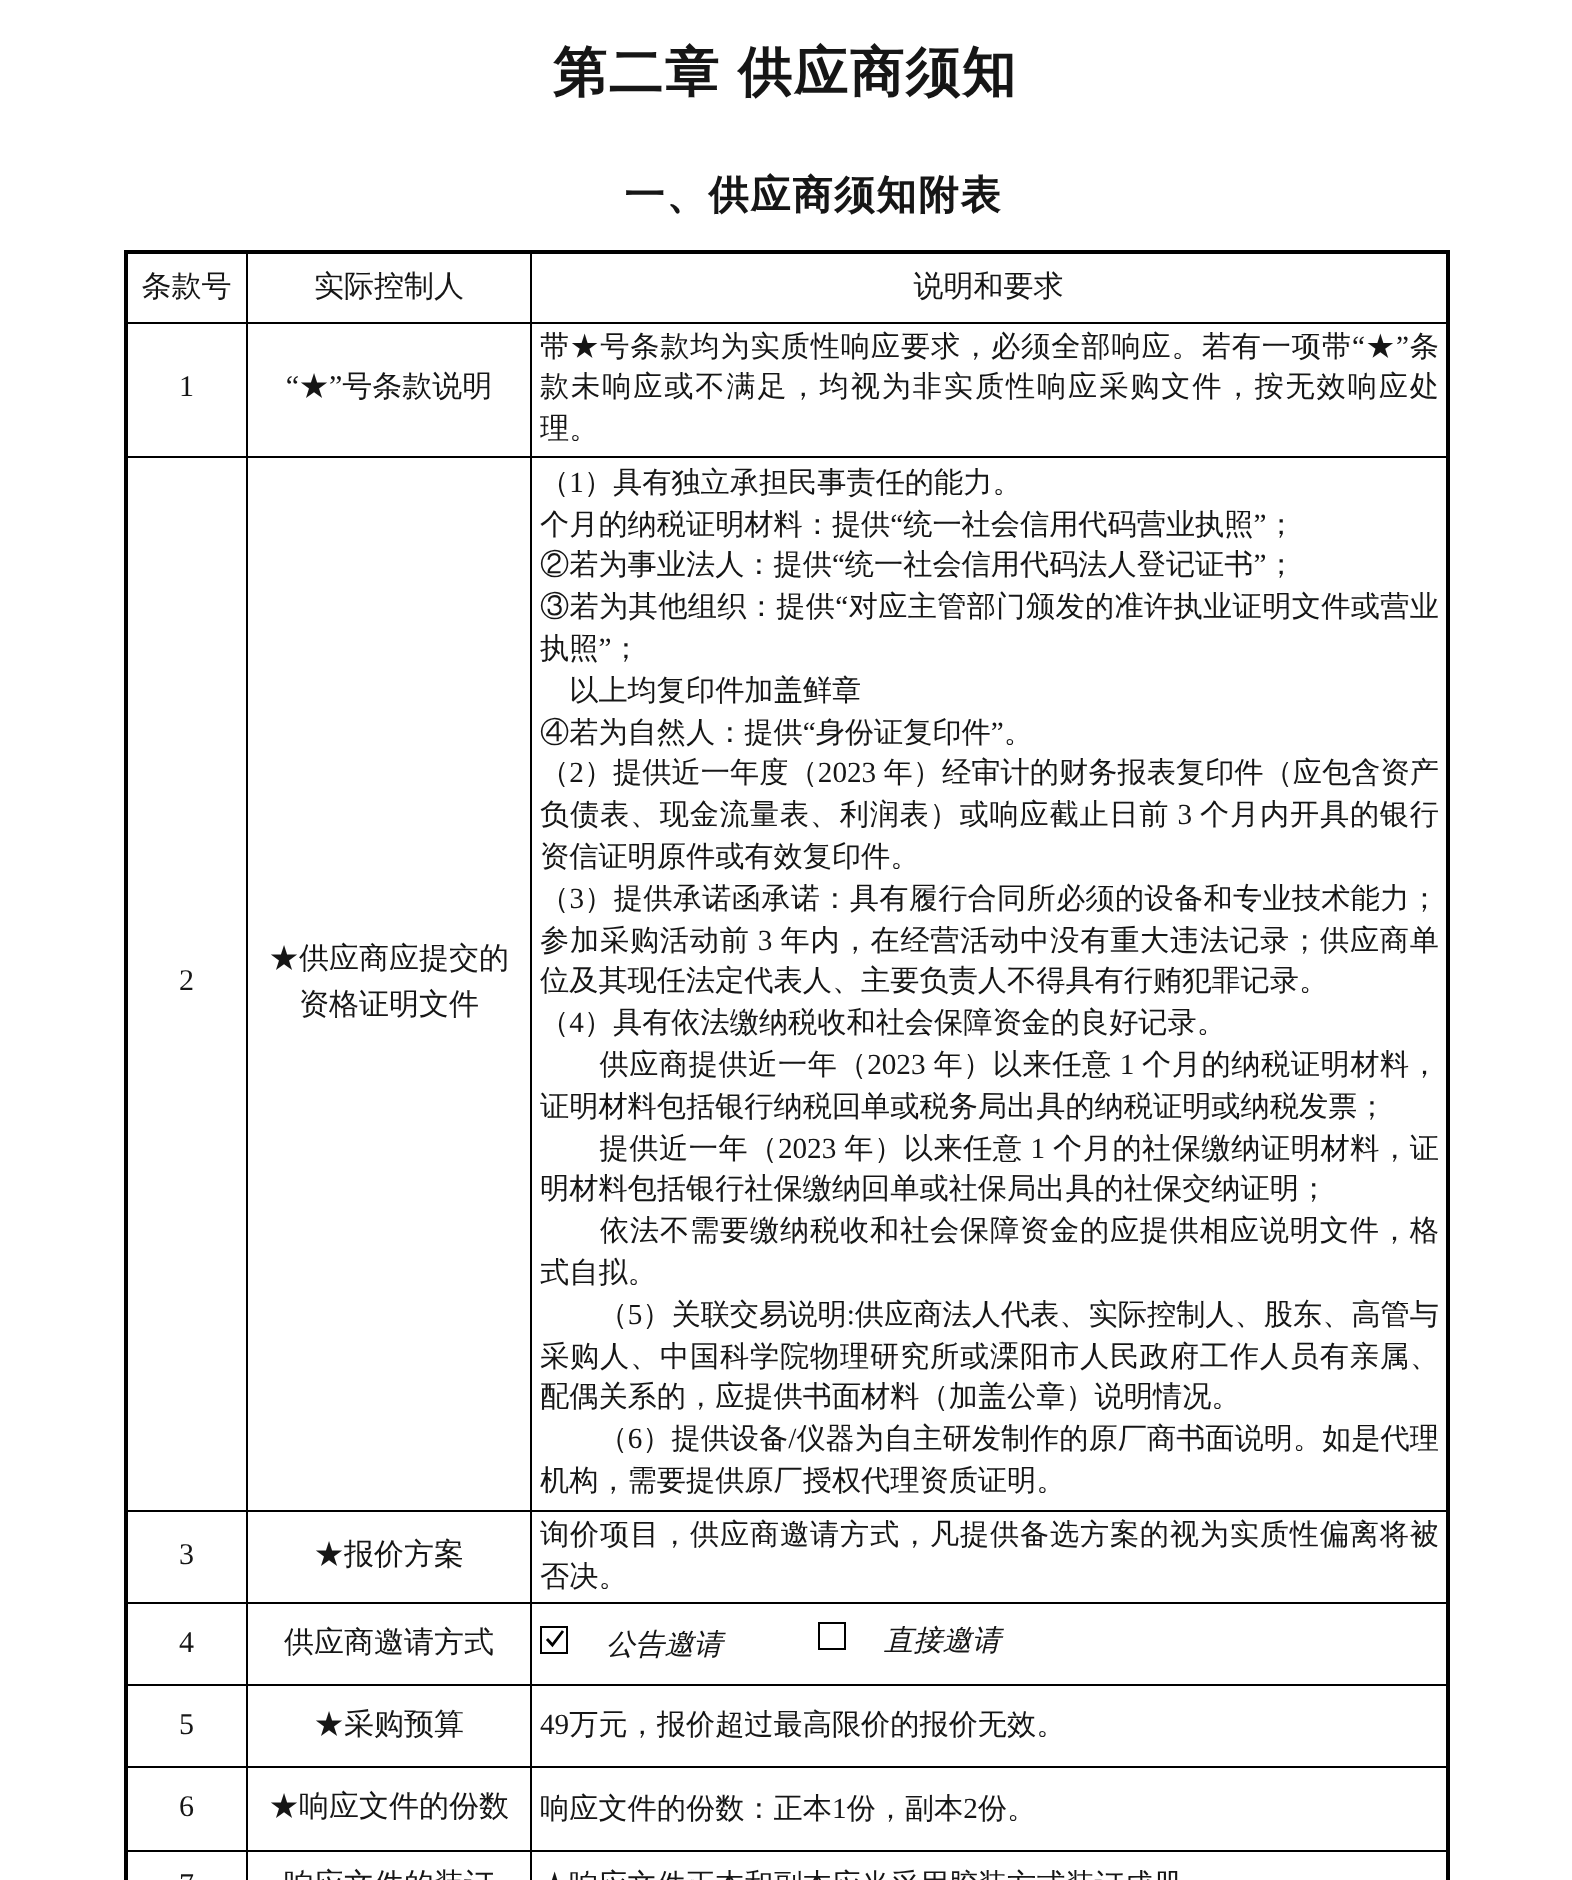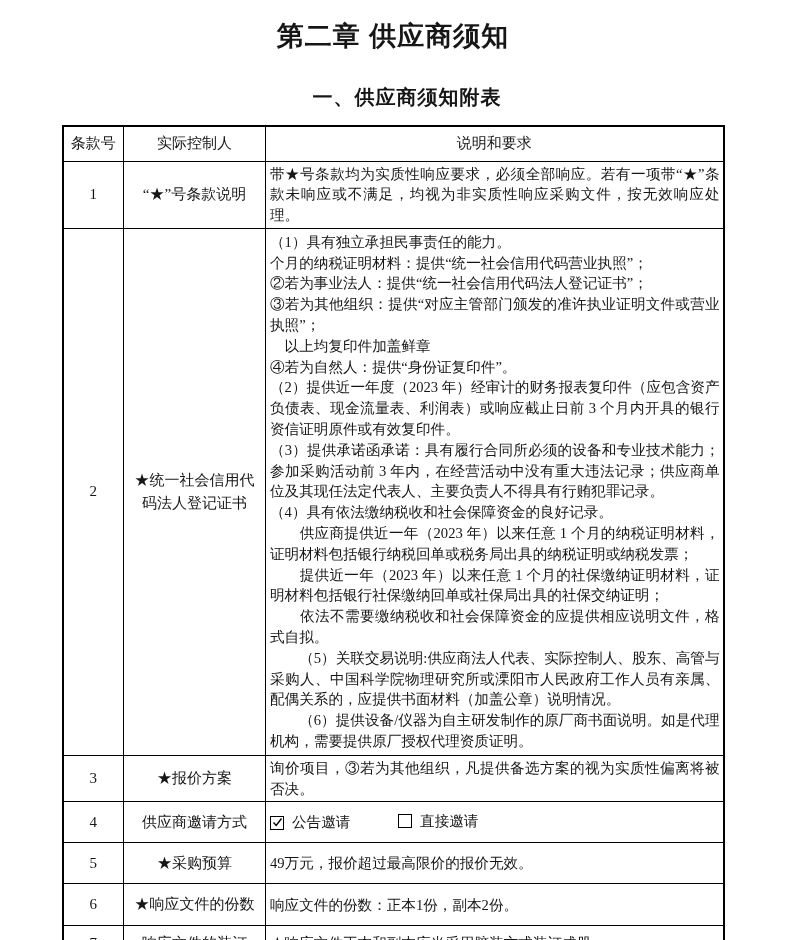--- a/index.html
+++ b/index.html
@@ -79,24 +79,24 @@
   tr.row-3 td { height: 37px; }
   tr.row-4 td { height: 41px; }
   tr.row-5 td { height: 41px; }
   tr.row-6 td { height: 42px; }
   tr.row-7 td { height: 35px; }
   tr.row-2 td.c-desc { padding-top: 3px; padding-bottom: 3px; }
 
   
   .opt {
     display: inline-flex;
-    align-items: center;
-    gap: 8px;
+    gap: 19px;
     margin-right: 44px;
     white-space: nowrap;
+    font-style: italic;
   }
   .opt:last-child { margin-right: 2px; }
   .cbx {
     width: 14px;
     height: 14px;
     border: 1.5px solid #000;
     box-sizing: border-box;
     display: inline-flex;
     align-items: center;
     justify-content: center;
@@ -128,21 +128,21 @@
     <tbody>
       <tr class="row-1">
         <td class="c-no">1</td>
         <td class="c-name">“★”号条款说明</td>
         <td class="c-desc">
             <p>带★号条款均为实质性响应要求，必须全部响应。若有一项带“★”条款未响应或不满足，均视为非实质性响应采购文件，按无效响应处理。</p>
           </td>
       </tr>
       <tr class="row-2">
         <td class="c-no">2</td>
-        <td class="c-name">★统一社会信用代码法人登记证书</td>
+        <td class="c-name">★供应商应提交的资格证明文件</td>
         <td class="c-desc">
             <p>（1）具有独立承担民事责任的能力。</p>
             <p>个月的纳税证明材料：提供“统一社会信用代码营业执照”；</p>
             <p>②若为事业法人：提供“统一社会信用代码法人登记证书”；</p>
             <p>③若为其他组织：提供“对应主管部门颁发的准许执业证明文件或营业执照”；</p>
             <p>　以上均复印件加盖鲜章</p>
             <p>④若为自然人：提供“身份证复印件”。</p>
             <p>（2）提供近一年度（2023 年）经审计的财务报表复印件（应包含资产负债表、现金流量表、利润表）或响应截止日前 3 个月内开具的银行资信证明原件或有效复印件。</p>
             <p>（3）提供承诺函承诺：具有履行合同所必须的设备和专业技术能力；参加采购活动前 3 年内，在经营活动中没有重大违法记录；供应商单位及其现任法定代表人、主要负责人不得具有行贿犯罪记录。</p>
             <p>（4）具有依法缴纳税收和社会保障资金的良好记录。</p>
@@ -150,21 +150,21 @@
             <p>　　提供近一年（2023 年）以来任意 1 个月的社保缴纳证明材料，证明材料包括银行社保缴纳回单或社保局出具的社保交纳证明；</p>
             <p>　　依法不需要缴纳税收和社会保障资金的应提供相应说明文件，格式自拟。</p>
             <p>　　（5）关联交易说明:供应商法人代表、实际控制人、股东、高管与采购人、中国科学院物理研究所或溧阳市人民政府工作人员有亲属、配偶关系的，应提供书面材料（加盖公章）说明情况。</p>
             <p>　　（6）提供设备/仪器为自主研发制作的原厂商书面说明。如是代理机构，需要提供原厂授权代理资质证明。</p>
           </td>
       </tr>
       <tr class="row-3">
         <td class="c-no">3</td>
         <td class="c-name">★报价方案</td>
         <td class="c-desc">
-            <p>询价项目，③若为其他组织，凡提供备选方案的视为实质性偏离将被否决。</p>
+            <p>询价项目，供应商邀请方式，凡提供备选方案的视为实质性偏离将被否决。</p>
           </td>
       </tr>
       <tr class="row-4">
         <td class="c-no">4</td>
         <td class="c-name">供应商邀请方式</td>
         <td class="c-desc">
           <span class="opt">
             <span class="cbx">
               <svg width="11" height="11" viewBox="0 0 11 11">
                 <polyline points="1.5,5.5 4.2,8.5 9.5,1.5" fill="none" stroke="#000" stroke-width="1.4"></polyline>

